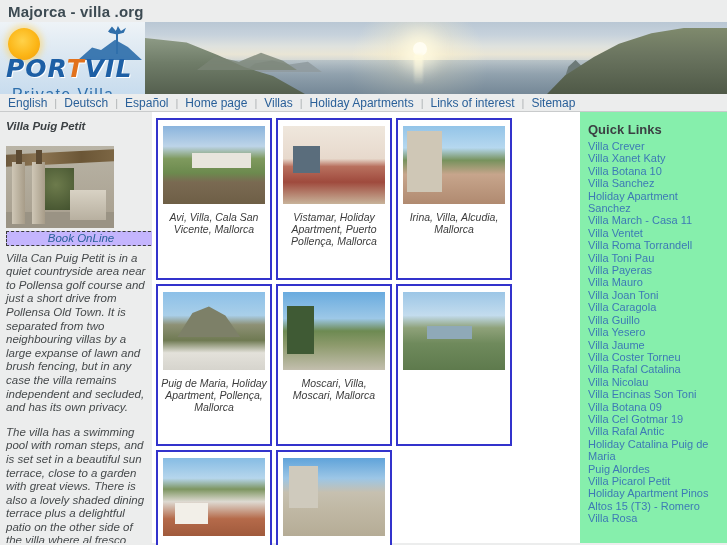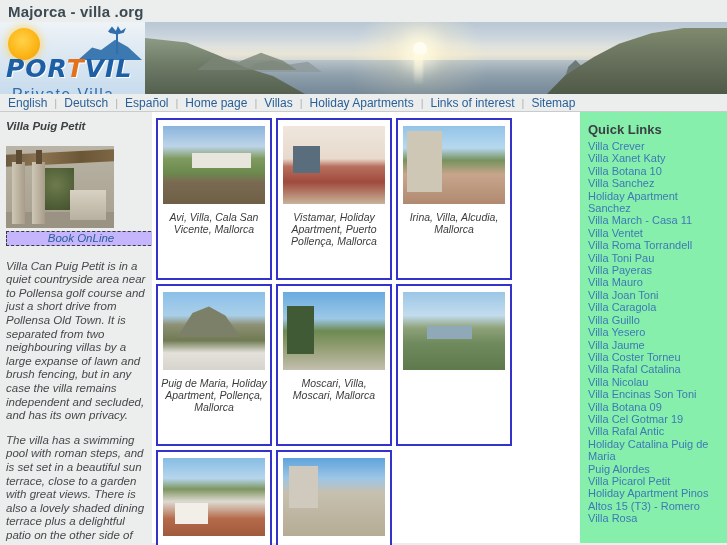--- a/index.html
+++ b/index.html
@@ -210,21 +210,21 @@
     margin-top: 3px;
     width: 150px;
     background: #c4b5fd;
     border: 1px dashed #3b3b3b;
     text-align: center;
     font-size: 11.5px;
     color: #2a6099;
     line-height: 13px;
     cursor: pointer;
   }
-  .left-para { margin: 14px 0 0 0; }
+  .left-para { margin: 6px 0 0 0; }
   .left-para + .left-para { margin-top: 11px; }
 
   
   .main-col {
     width: 428px;
     background: #ffffff;
     padding: 6px 0 0 4px;
   }
   .grid {
     display: flex; flex-wrap: wrap;

